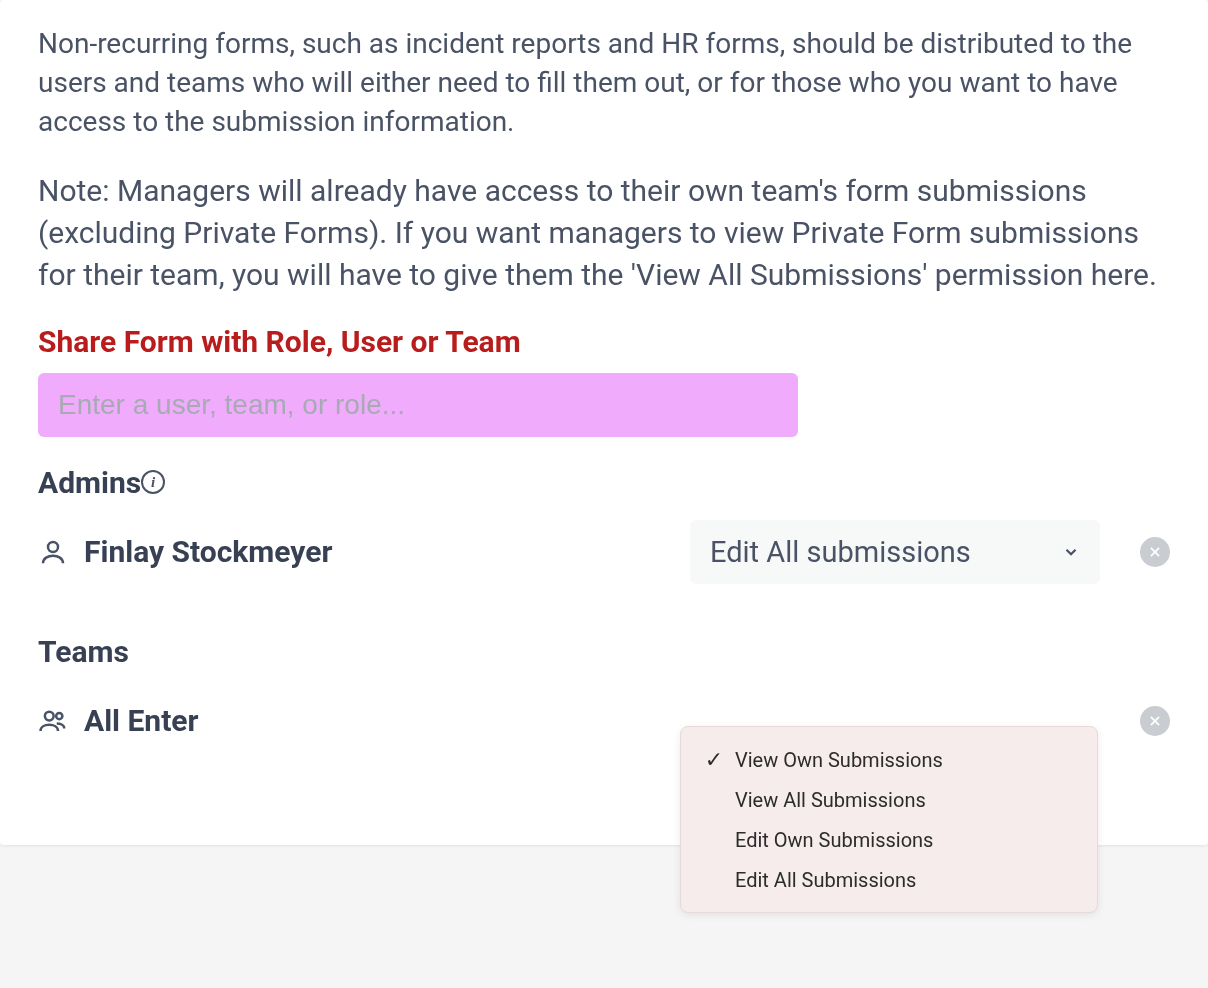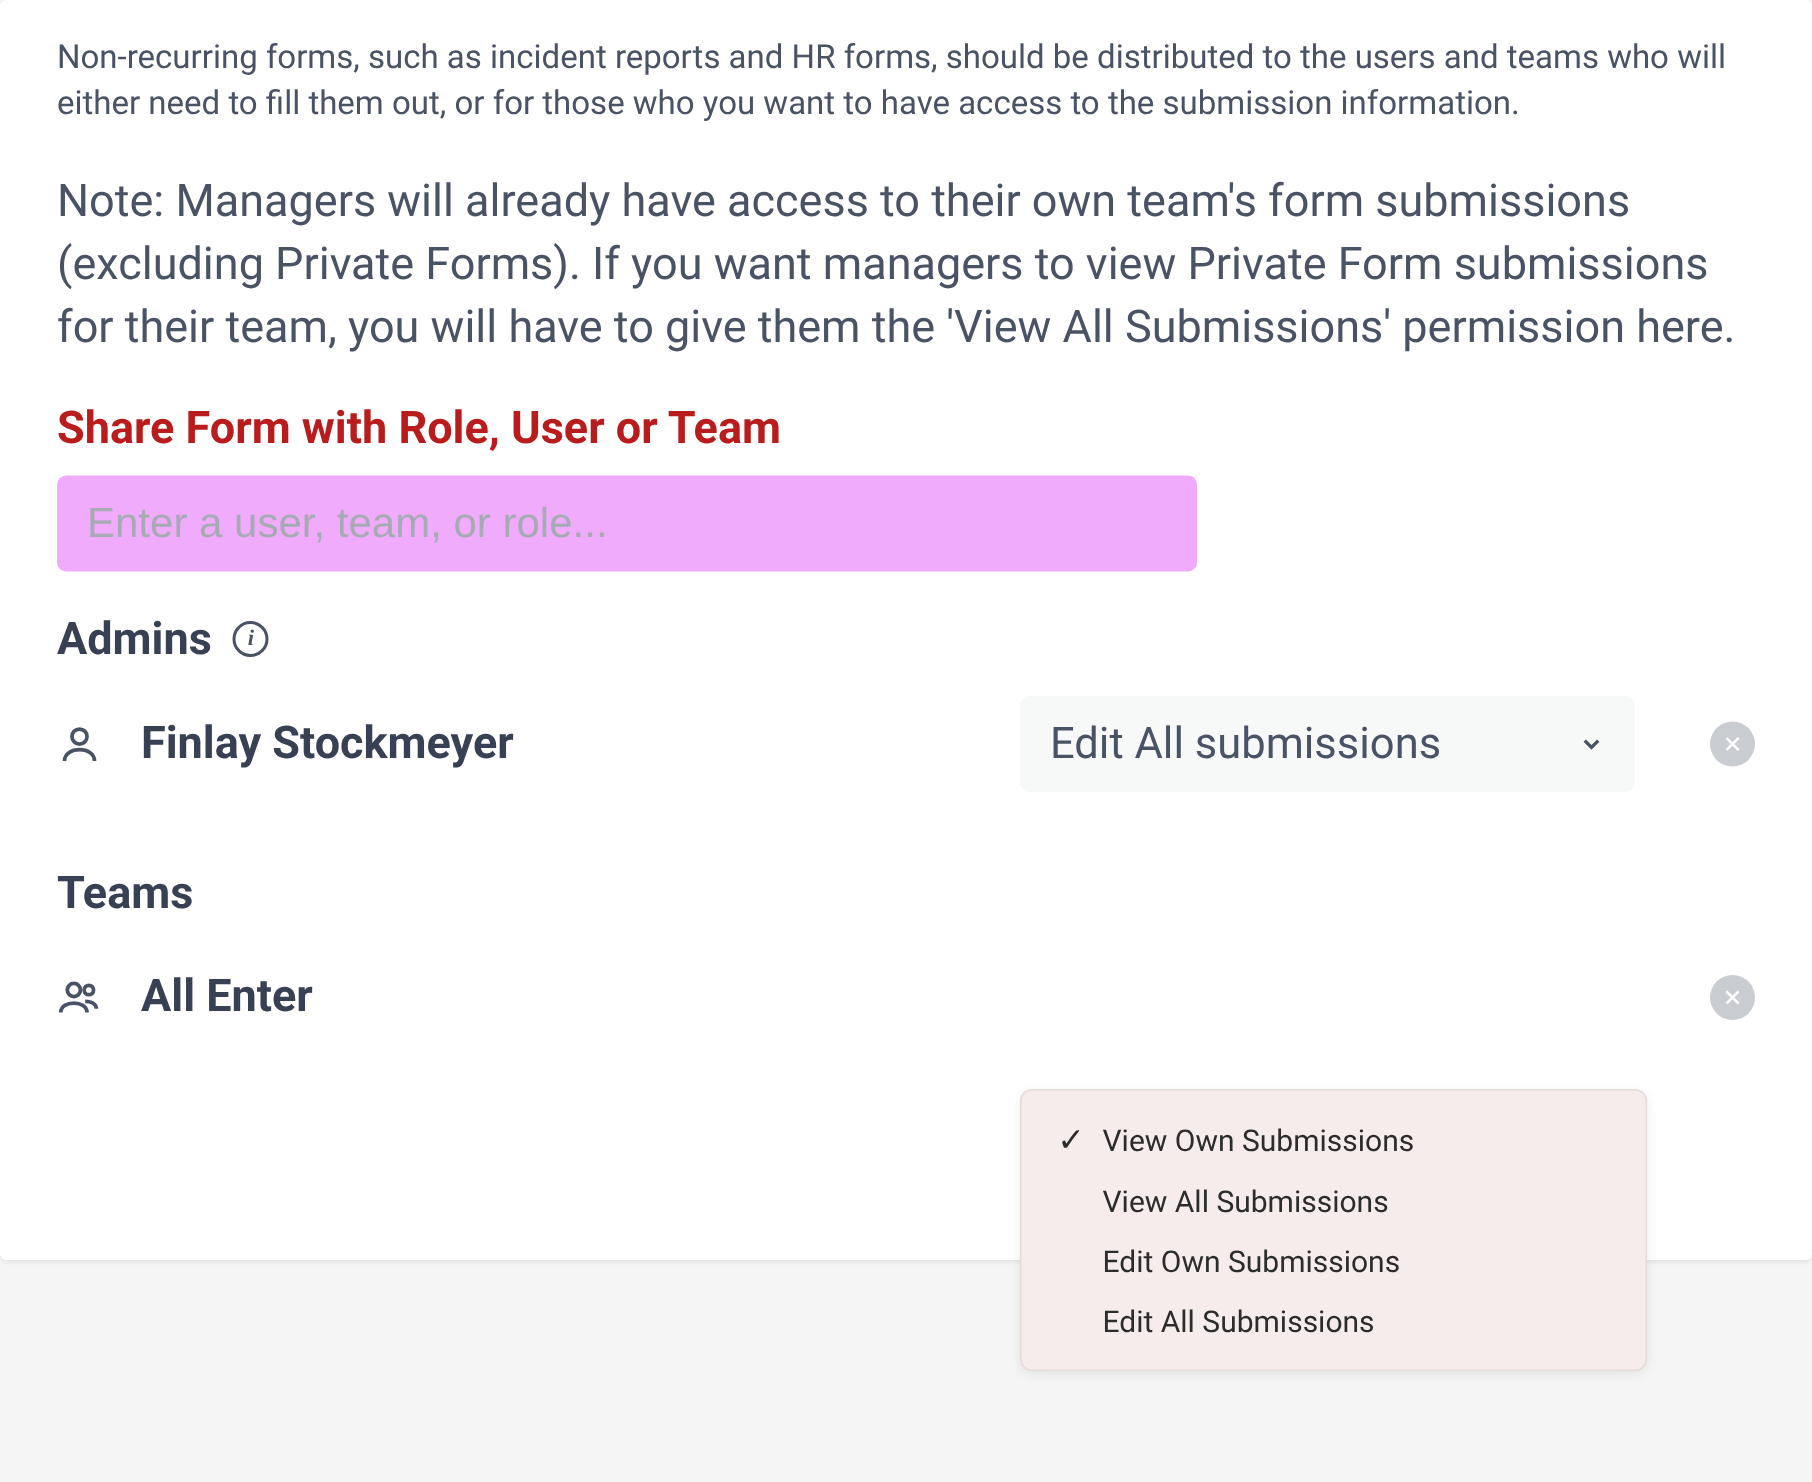--- a/index.html
+++ b/index.html
@@ -18,21 +18,21 @@
     background: #ffffff;
     margin: 0;
     padding: 24px 38px 60px 38px;
     border-radius: 4px;
     box-shadow: 0 1px 3px rgba(0,0,0,0.08);
     min-height: 840px;
     position: relative;
   }
   .description {
     color: #4a5365;
-    font-size: 22px;
+    font-size: 28px;
     line-height: 1.4;
     margin-bottom: 28px;
   }
   .note {
     color: #4a5365;
     font-size: 30px;
     line-height: 1.4;
     margin-bottom: 28px;
   }
   .section-heading {
@@ -51,21 +51,20 @@
     font-size: 28px;
     color: #4a5365;
     margin-bottom: 28px;
   }
   .search-input::placeholder {
     color: #a6abb3;
   }
   .subheading-row {
     display: flex;
     align-items: center;
-    gap: 14px;
     margin-bottom: 20px;
   }
   .subheading {
     color: #384054;
     font-size: 30px;
     font-weight: 700;
   }
   .info-icon {
     width: 24px;
     height: 24px;
@@ -76,21 +75,21 @@
     justify-content: center;
     font-size: 15px;
     font-weight: 700;
     font-style: italic;
     color: #4a5365;
     font-family: Georgia, serif;
   }
   .entity-row {
     display: flex;
     align-items: center;
-    gap: 26px;
+    gap: 16px;
     margin-bottom: 32px;
     position: relative;
     height: 64px;
   }
   .entity-icon {
     width: 30px;
     height: 30px;
     flex-shrink: 0;
     color: #4a5365;
   }

